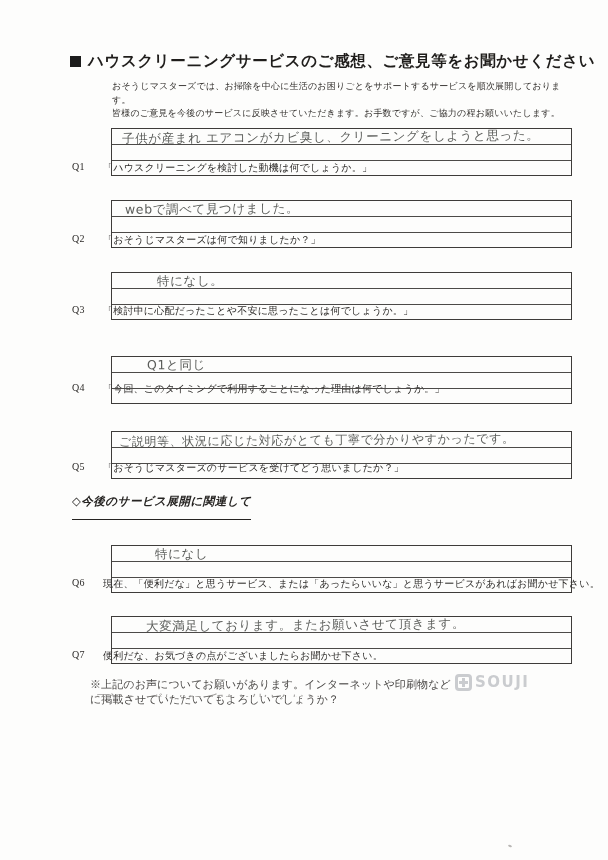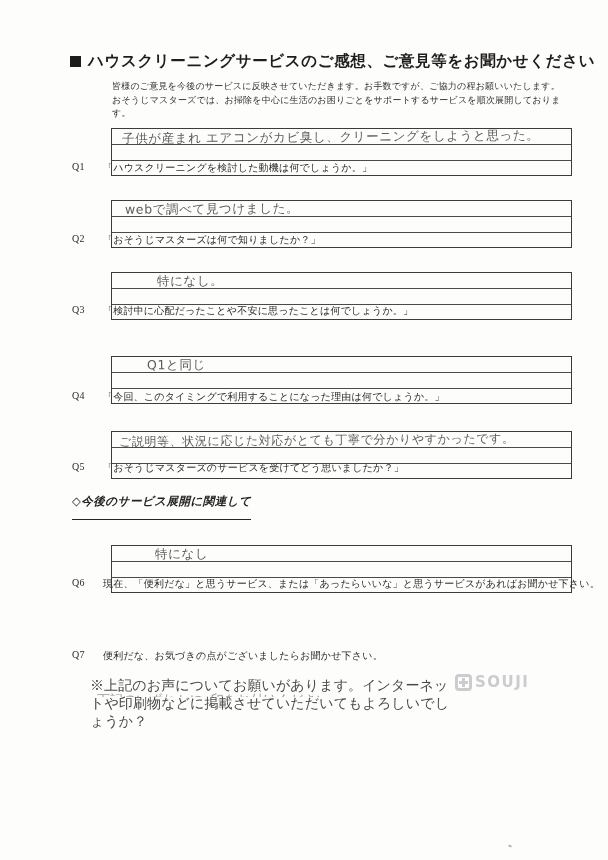--- a/index.html
+++ b/index.html
@@ -89,21 +89,21 @@
     letter-spacing: 0.5px;
     color: #262422;
     border-bottom: 1.2px solid #262422;
     padding-bottom: 10px;
   }
   
   .footer-note1 {
     position: absolute;
     left: 90px; top: 677px;
     width: 370px;
-    font-size: 14px;
+    font-size: 11px;
     letter-spacing: 0.1px;
     color: #4a4846;
   }
   .footer-note2 {
     position: absolute;
     left: 97px; top: 691px;
     width: 300px;
     height: 6px;
     overflow: hidden;
     font-size: 13px;
@@ -157,22 +157,22 @@
 <body>
 
 <div class="page">
 
   <div class="title-row">
     <span class="sq"></span>
     <span class="title-text">ハウスクリーニングサービスのご感想、ご意見等をお聞かせください</span>
 
   </div>
   <div class="intro">
+    <div>おそうじマスターズでは、お掃除を中心に生活のお困りごとをサポートするサービスを順次展開しております。</div>
     <div>皆様のご意見を今後のサービスに反映させていただきます。お手数ですが、ご協力の程お願いいたします。</div>
-    <div>おそうじマスターズでは、お掃除を中心に生活のお困りごとをサポートするサービスを順次展開しております。</div>
   </div>
 
   <div class="qline" style="top:113px">
     <span class="qnum">Q1</span>
     <span class="qtext">「ハウスクリーニングを検討した動機は何でしょうか。」</span>
   </div>
   <div class="abox" style="top:128px">
     <div class="row"></div>
     <div class="row"></div>
     <div class="row"></div>
@@ -194,21 +194,21 @@
     <span class="qnum">Q3</span>
     <span class="qtext">「検討中に心配だったことや不安に思ったことは何でしょうか。」</span>
   </div>
   <div class="abox" style="top:272px">
     <div class="row"></div>
     <div class="row"></div>
     <div class="row"></div>
     <div class="hand" style="left:45px">特になし。</div>
   </div>
 
-  <div class="qline" style="top:342px">
+  <div class="qline" style="top:334px">
     <span class="qnum">Q4</span>
     <span class="qtext">「今回、このタイミングで利用することになった理由は何でしょうか。」</span>
   </div>
   <div class="abox" style="top:356px">
     <div class="row"></div>
     <div class="row"></div>
     <div class="row"></div>
     <div class="hand" style="left:35px">Q1と同じ</div>
   </div>
 
@@ -233,20 +233,26 @@
     <div class="row"></div>
     <div class="row"></div>
     <div class="row"></div>
     <div class="hand" style="left:43px">特になし</div>
   </div>
 
   <div class="qline" style="top:601px">
     <span class="qnum">Q7</span>
     <span class="qtext">便利だな、お気づきの点がございましたらお聞かせ下さい。</span>
   </div>
+  <div class="abox" style="top:616px">
+    <div class="row"></div>
+    <div class="row"></div>
+    <div class="row"></div>
+    <div class="hand" style="left:34px">大変満足しております。またお願いさせて頂きます。</div>
+  </div>
 
   <div class="footer-note1">※上記のお声についてお願いがあります。インターネットや印刷物などに掲載させていただいてもよろしいでしょうか？</div>
   <div class="footer-note2">下記のいずれかに○印をお付けください。</div>
 
   <div class="logo">
     <span class="logo-icon"></span>
     <span class="logo-text">SOUJI</span>
   </div>
 
   <div class="speck"></div>

